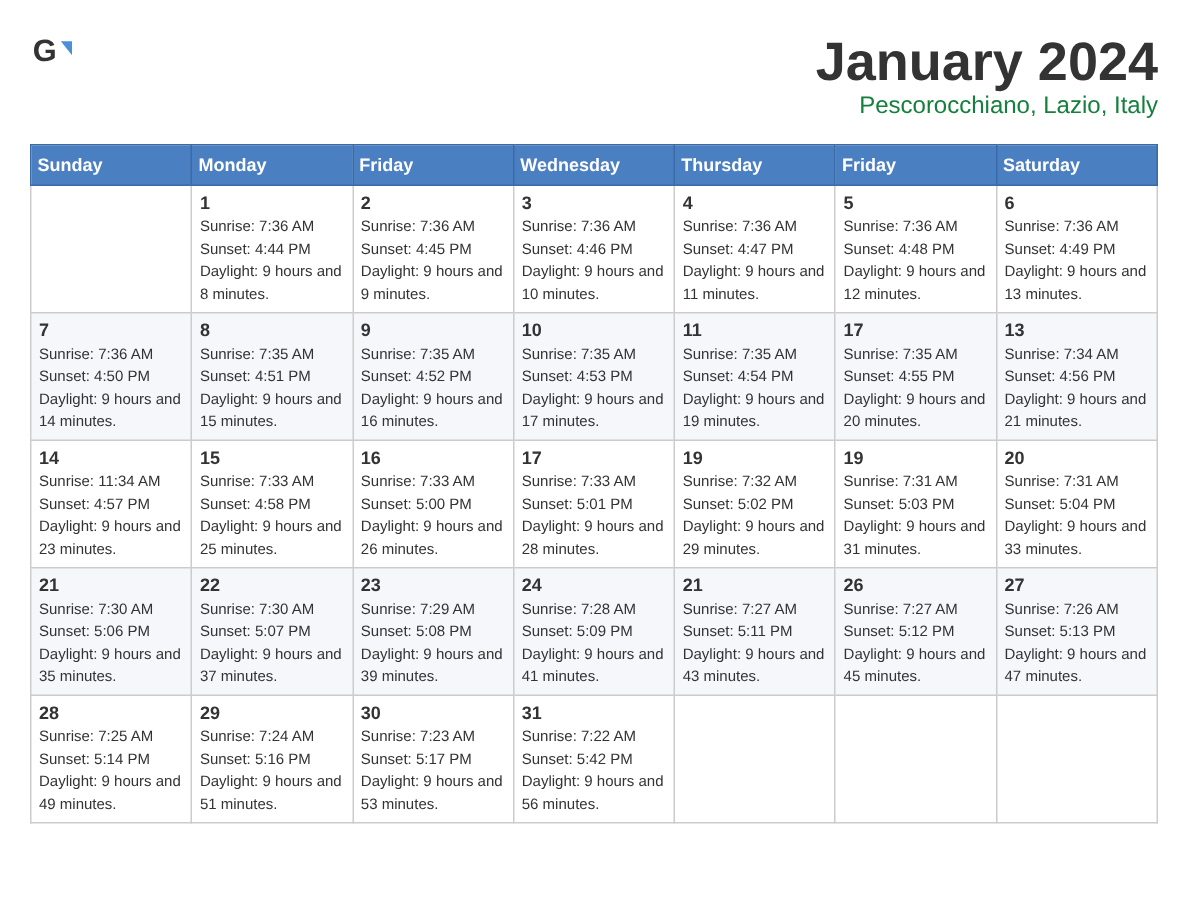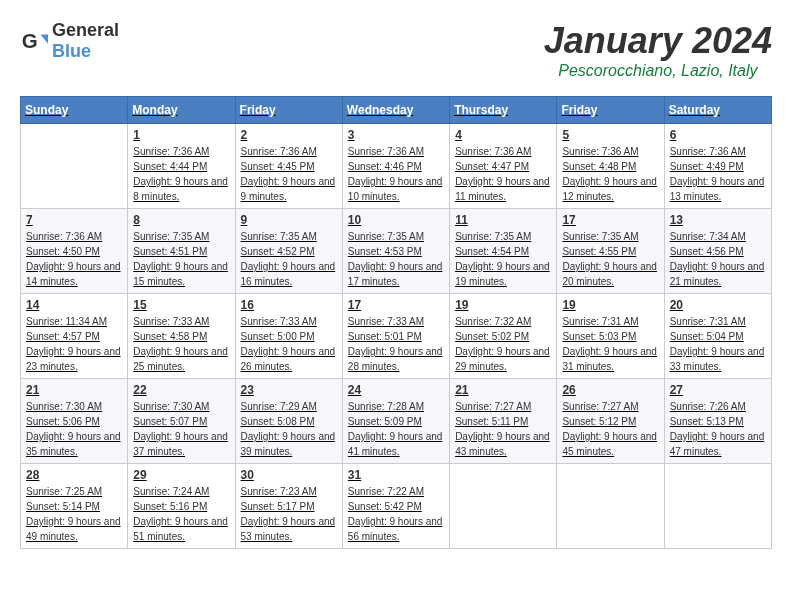--- a/index.html
+++ b/index.html
@@ -29,37 +29,35 @@
     .logo-text-blue {
       font-size: 18px;
       font-weight: bold;
       color: #4a90d9;
     }
     .logo-icon {
       width: 28px;
       height: 28px;
     }
     .title-block {
-      text-align: center;
-      font-style: italic;
+      text-align: right;
     }
     .title-month {
       font-size: 36px;
       font-weight: bold;
       color: #333;
     }
     .title-location {
       font-size: 16px;
       color: #15803d;
     }
     .calendar {
       width: 100%;
       border-collapse: collapse;
       font-size: 11px;
-      text-decoration: underline;
     }
     .calendar th {
       background-color: #4a7fc1;
       color: #fff;
       padding: 6px 4px;
       text-align: left;
       font-size: 12px;
       font-weight: bold;
       border: 1px solid #3a6aa8;
     }
@@ -92,24 +90,20 @@
   </style>
 </head>
 <body>
 
 <div class="header">
   <div class="logo">
     <svg class="logo-icon" viewBox="0 0 30 30" xmlns="http://www.w3.org/2000/svg">
       <text x="2" y="22" font-size="22" font-weight="bold" fill="#333">G</text>
       <polygon points="22,8 30,8 30,18" fill="#4a90d9"></polygon>
     </svg>
-    <div>
-      <span class="logo-text-general">General</span><br>
-      <span class="logo-text-blue">Blue</span>
-    </div>
   </div>
   <div class="title-block">
     <div class="title-month">January 2024</div>
     <div class="title-location">Pescorocchiano, Lazio, Italy</div>
   </div>
 </div>
 
 <table class="calendar">
   <thead>
     <tr>

